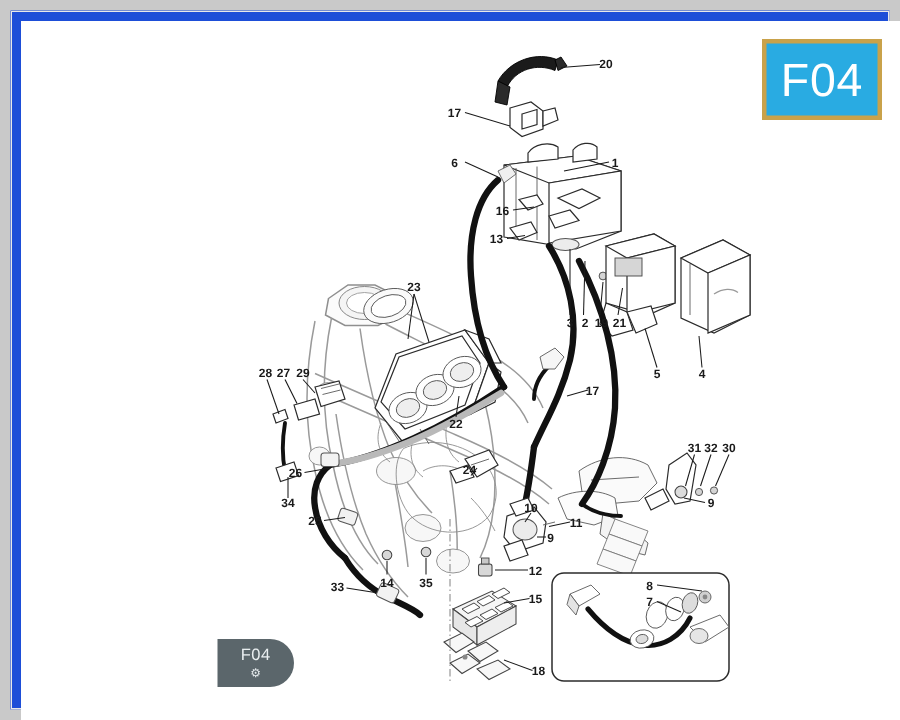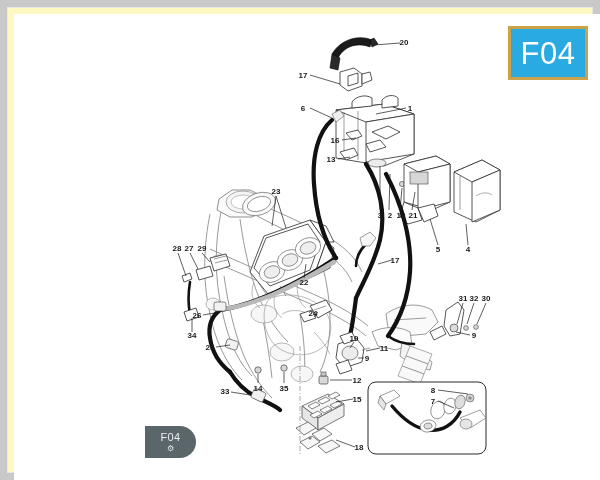--- a/index.html
+++ b/index.html
@@ -7,21 +7,21 @@
   body{
     width:600px;height:480px;
     background:#c8c8c8;
     font-family:"Liberation Sans", sans-serif;
     overflow:hidden;
   }
   #frame{
     position:absolute;left:0;top:0;width:600px;height:480px;
     box-sizing:border-box;
     border:7px solid #c9c9c9;
-    background:#fef9c3;
+    background:#1d4ed8;
     box-shadow:inset 0 0 0 1px #e8e8e8;
   }
   #canvas{
     position:absolute;left:7px;top:7px;width:586px;height:466px;
     background:#ffffff;
     overflow:hidden;
   }
   svg#art{position:absolute;left:0;top:0;width:586px;height:466px;}
 
   

